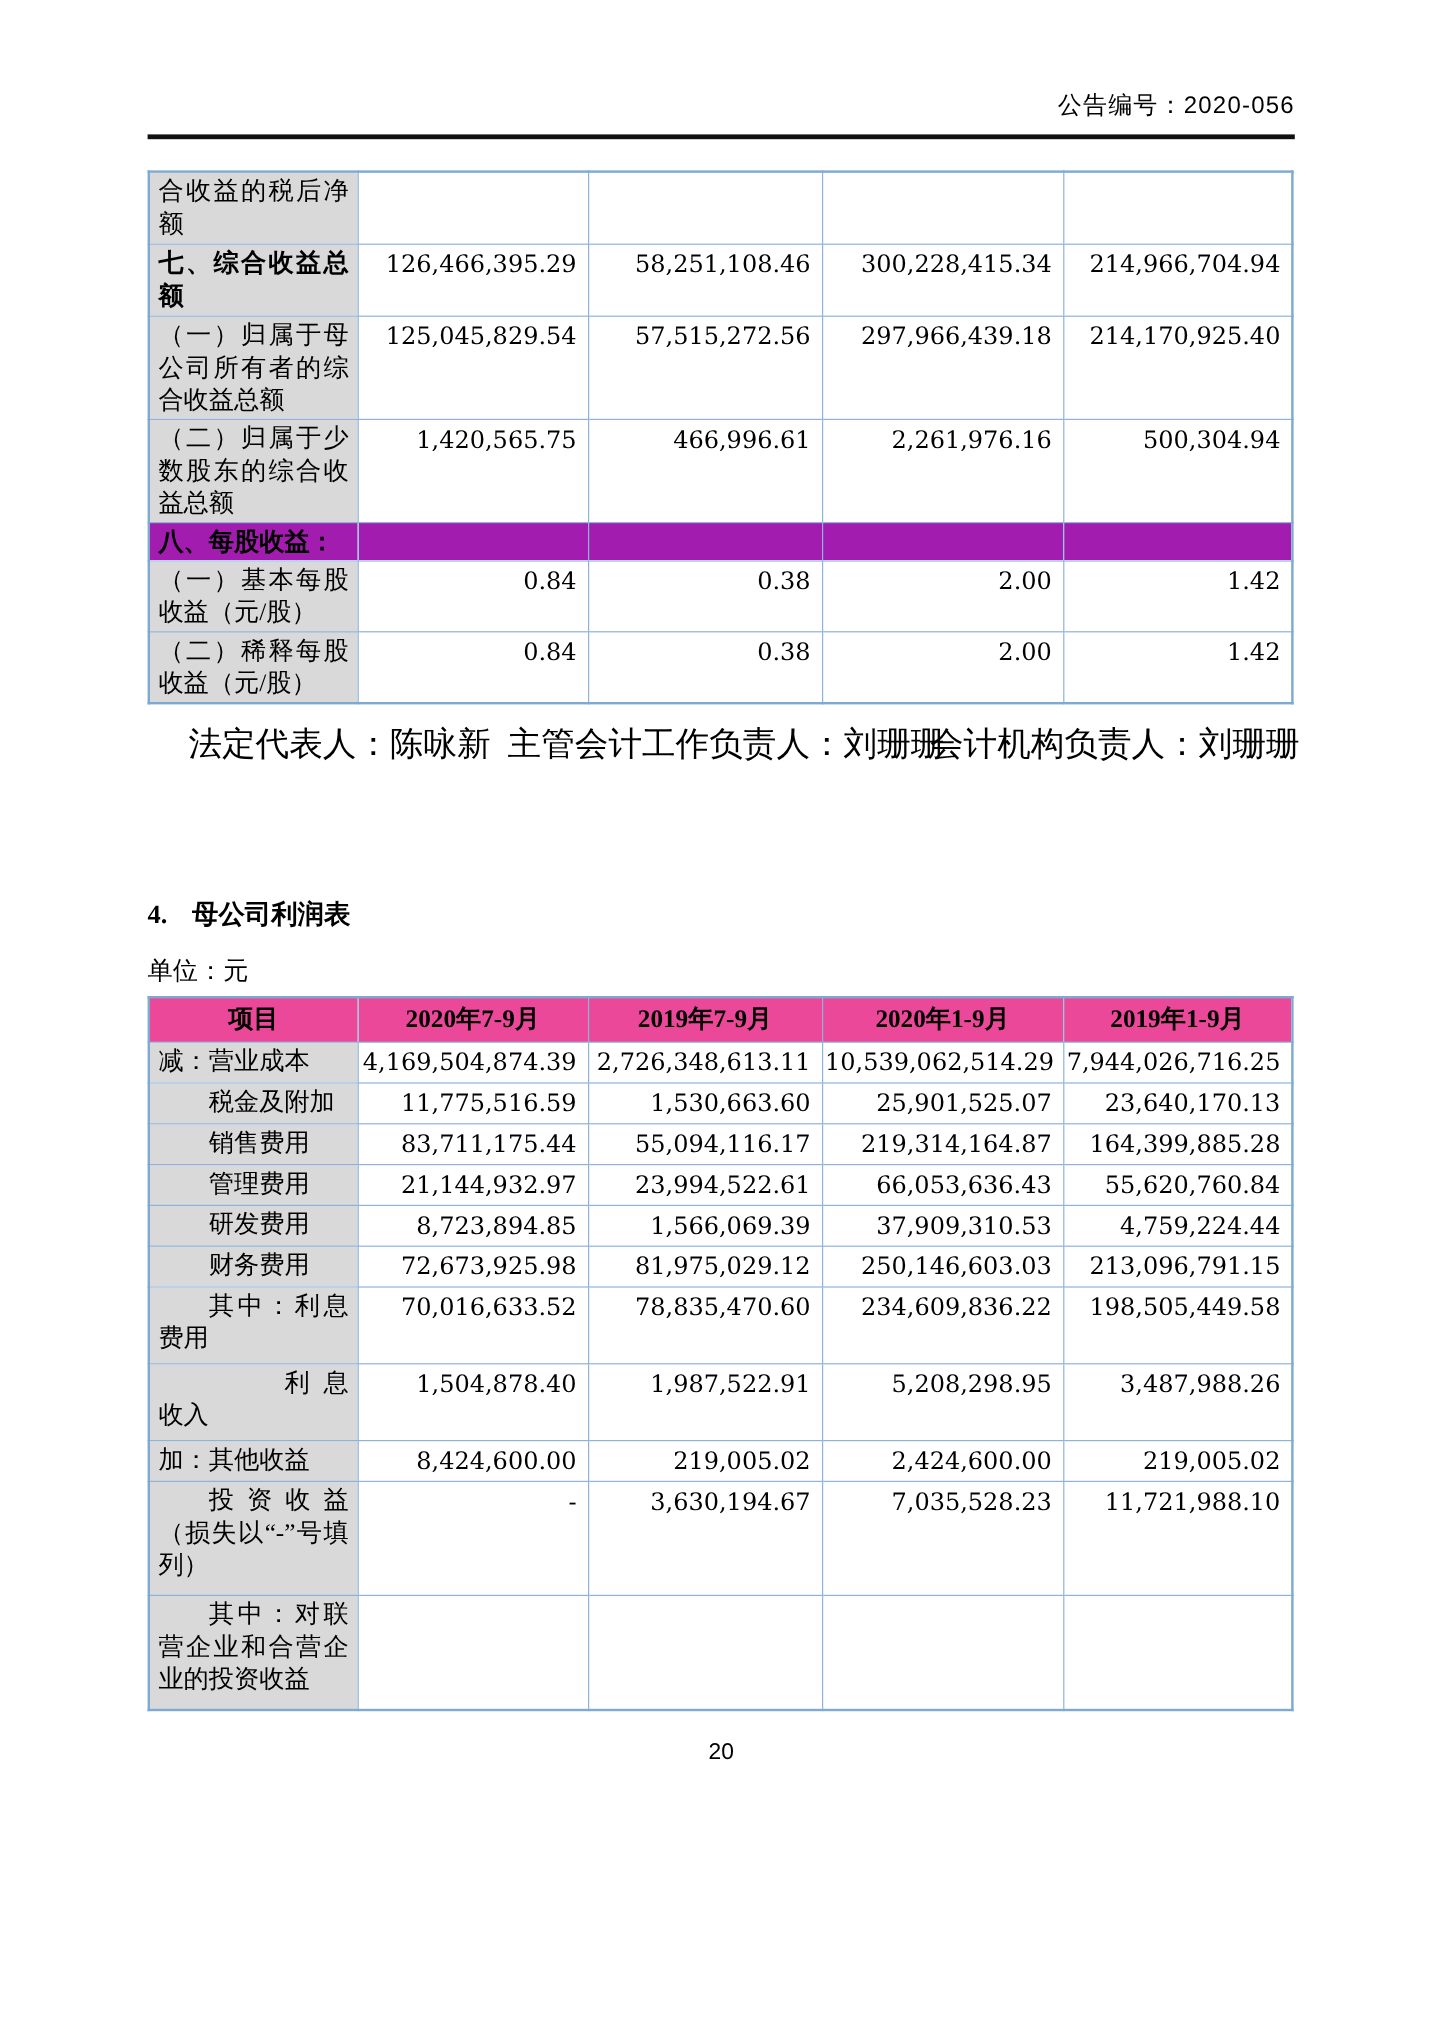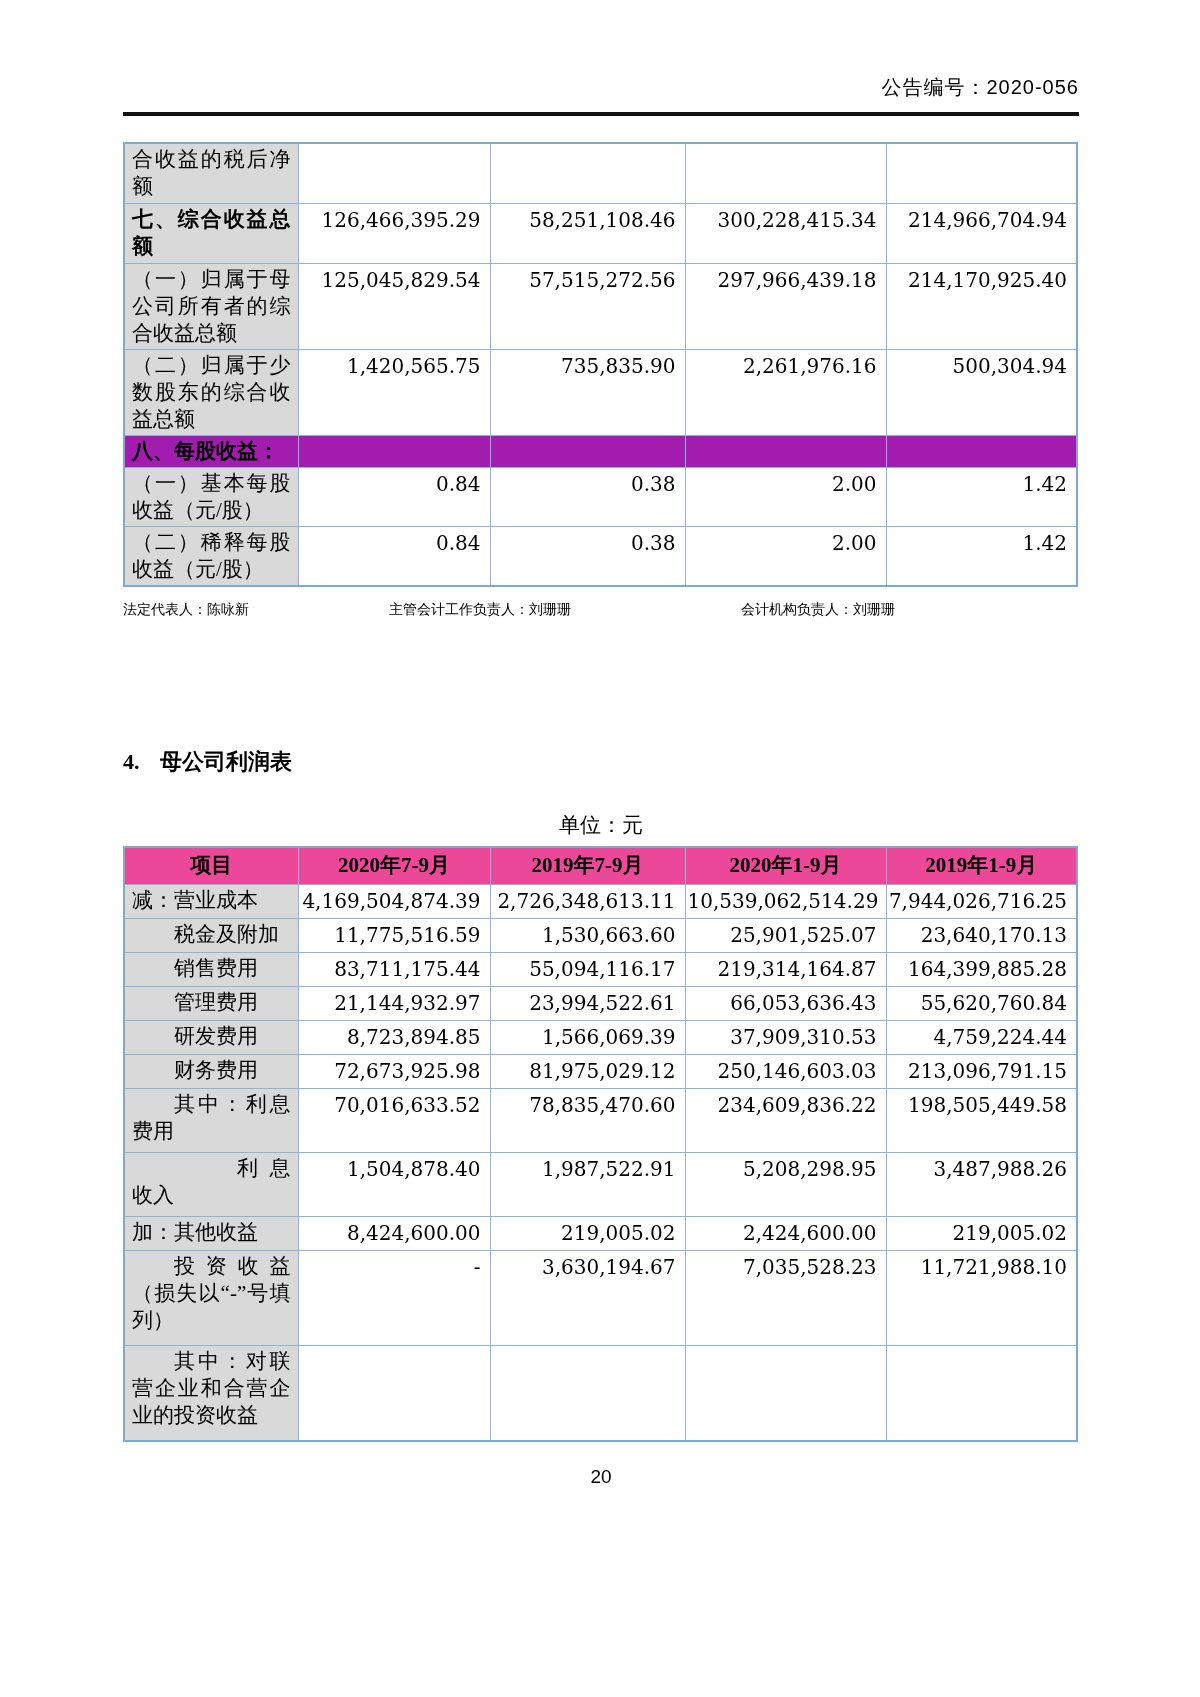--- a/index.html
+++ b/index.html
@@ -41,30 +41,30 @@
 
   
   .r32{height:32px} .r33{height:33px} .r38{height:38px} .r58{height:58px}
   .r60{height:60px} .r64{height:64px} .r86{height:86px} .r95{height:95px}
   .r126{height:126px}
 
   
   .table1 { margin-top:26px; }
 
   
-  .signatories { position:relative; height:30px; margin-top:14px; font-size:14px; }
+  .signatories { position:relative; height:30px; margin-top:14px; font-size:28px;margin-left:34px; }
   .signatories span { position:absolute; top:0; white-space:nowrap; }
   .sig1 { left:0; }
   .sig2 { left:266px; }
   .sig3 { left:618px; }
 
   
   .section-heading { margin-top:116px; font-size:22px; font-weight:bold; }
   .section-heading .sec-no { display:inline-block; width:37px; }
-  .unit-row { margin-top:34px; text-align:center; font-size:21px; }
+  .unit-row { margin-top:18px; text-align:left; font-size:21px; }
 
   
   .table2 { margin-top:7px; }
   .table2 th {
     background:#ec4899; font-size:21px; font-weight:bold;
     text-align:center; vertical-align:middle; padding:2px 4px; line-height:27px;
   }
 
   
   .page-number {
@@ -109,21 +109,21 @@
         <tr class="r86">
           <td class="lbl">（一）归属于母公司所有者的综合收益总额</td>
           <td class="val">125,045,829.54</td>
           <td class="val">57,515,272.56</td>
           <td class="val">297,966,439.18</td>
           <td class="val">214,170,925.40</td>
         </tr>
         <tr class="r86">
           <td class="lbl">（二）归属于少数股东的综合收益总额</td>
           <td class="val">1,420,565.75</td>
-          <td class="val">735,835.90</td>
+          <td class="val">466,996.61</td>
           <td class="val">2,261,976.16</td>
           <td class="val">500,304.94</td>
         </tr>
         <tr class="r32 gray-row">
           <td class="lbl bold">八、每股收益：</td>
           <td class="val"></td>
           <td class="val"></td>
           <td class="val"></td>
           <td class="val"></td>
         </tr>

